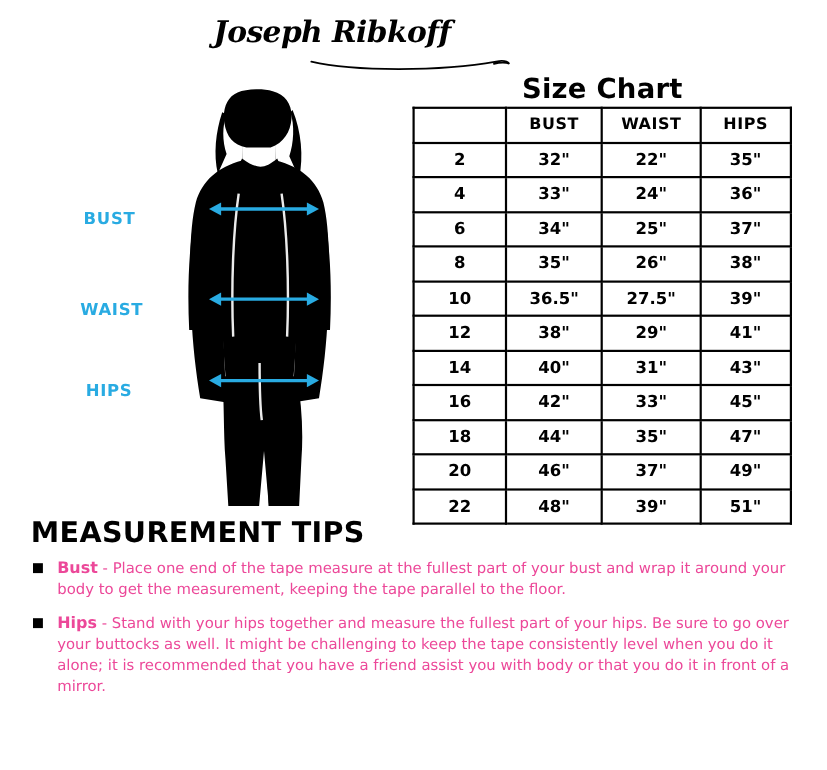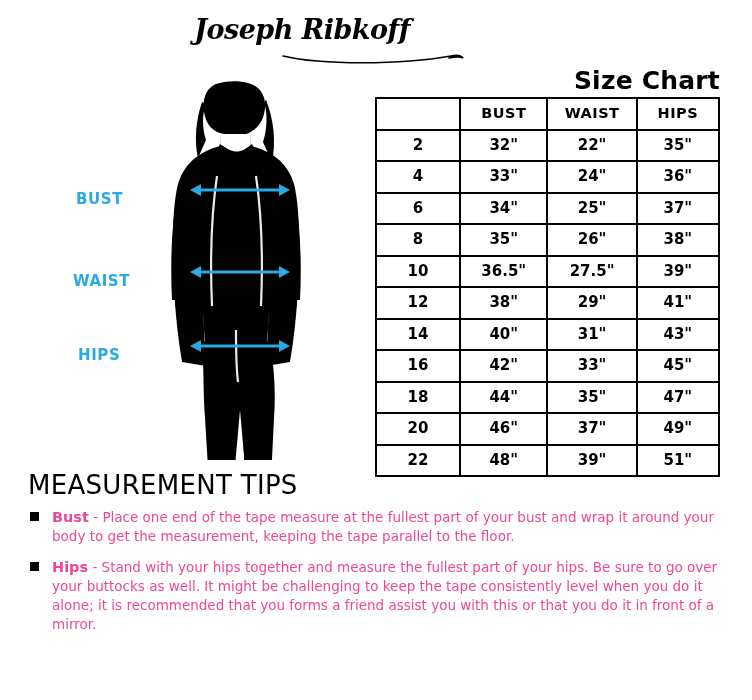--- a/index.html
+++ b/index.html
@@ -37,21 +37,21 @@
     width: 186px;
     height: 14px;
   }
 
   
   .chart-title {
     position: absolute;
     top: 66px;
     left: 375px;
     width: 345px;
-    text-align: right;
+    text-align: center;
     font-family: "DejaVu Sans", sans-serif;
     font-weight: bold;
     font-size: 25px;
     letter-spacing: 0.2px;
   }
 
   
   .size-table {
     position: absolute;
     top: 97px;
@@ -107,21 +107,21 @@
   .arrow-bust { top: 182px; left: 190px; }
   .arrow-waist { top: 264px; left: 190px; }
   .arrow-hips { top: 338px; left: 190px; }
 
   
   .tips-title {
     position: absolute;
     top: 470px;
     left: 28px;
     font-family: "DejaVu Sans", sans-serif;
-    font-weight: normal;
+    font-weight: bold;
     font-size: 26px;
     letter-spacing: 0.3px;
   }
   .tips-list {
     position: absolute;
     top: 508px;
     left: 28px;
     width: 700px;
   }
   .tip {
@@ -290,14 +290,14 @@
 <div class="meas-label label-hips">HIPS</div>
 <svg class="arrow-svg arrow-hips" width="100" height="16" viewBox="0 0 100 16">
   <line x1="8" y1="8" x2="92" y2="8" stroke="#29ABE2" stroke-width="3"></line>
   <polygon points="0,8 11,2 11,14" fill="#29ABE2"></polygon>
   <polygon points="100,8 89,2 89,14" fill="#29ABE2"></polygon>
 </svg>
 
 <div class="tips-title">MEASUREMENT TIPS</div>
 <div class="tips-list" id="tips-list">
     <div class="tip"><span class="bullet"></span><span class="term">Bust</span><span> - Place one end of the tape measure at the fullest part of your bust and wrap it around your body to get the measurement, keeping the tape parallel to the floor.</span></div>
-    <div class="tip"><span class="bullet"></span><span class="term">Hips</span><span> - Stand with your hips together and measure the fullest part of your hips. Be sure to go over your buttocks as well. It might be challenging to keep the tape consistently level when you do it alone; it is recommended that you forms a friend assist you with this or that you do it in front of a mirror.</span></div>
+    <div class="tip"><span class="bullet"></span><span class="term">Hips</span><span> - Stand with your hips together and measure the fullest part of your hips. Be sure to go over your buttocks as well. It might be challenging to keep the tape consistently level when you do it alone; it is recommended that you have a friend assist you with body or that you do it in front of a mirror.</span></div>
   </div>
 
 </body></html>

